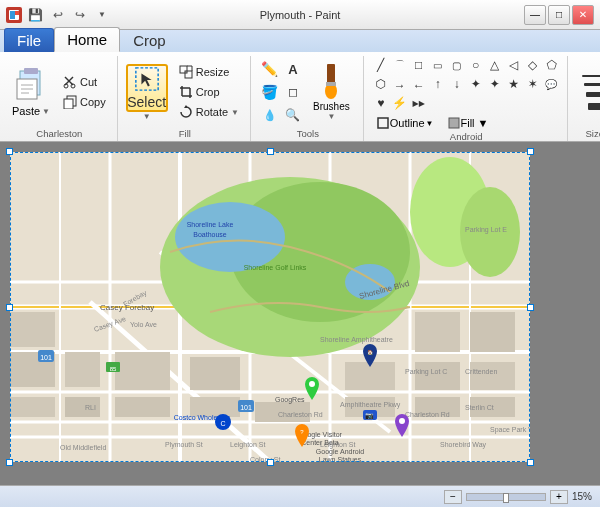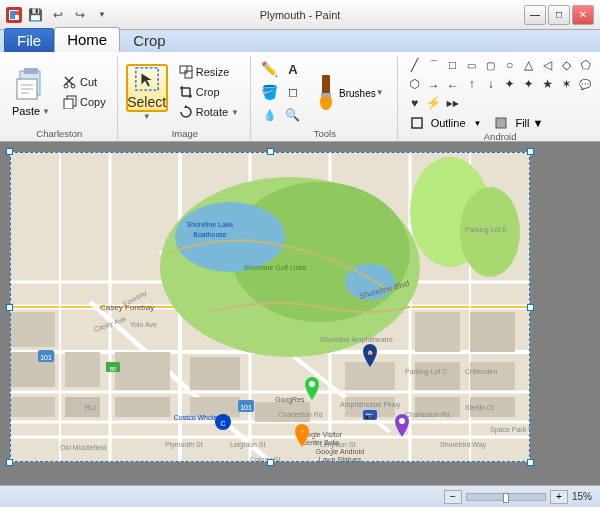--- a/index.html
+++ b/index.html
@@ -152,21 +152,21 @@
     .tool-btn {
       width: 22px; height: 22px;
       display: flex; align-items: center; justify-content: center;
       border: 1px solid transparent;
       border-radius: 2px;
       cursor: pointer;
       font-size: 14px;
       color: #333;
     }
     .brushes-btn {
-      display: flex; flex-direction: row; align-items: center;
+      display: flex; flex-direction: column; align-items: center;
       padding: 2px 6px;
       cursor: pointer;
       border: 1px solid transparent;
       border-radius: 2px;
     }
 
     
     .shapes-grid {
       display: grid;
       grid-template-columns: repeat(10, 18px);
@@ -182,21 +182,21 @@
       font-size: 12px;
       color: #333;
     }
 
     
     .outline-fill-col {
       display: flex; flex-direction: column; gap: 3px;
       justify-content: center;
     }
     .outline-fill-btn {
-      display: flex; align-items: center; gap: 8px;
+      display: flex; align-items: center; gap: 1px;
       padding: 1px 4px;
       border: 1px solid transparent;
       border-radius: 2px;
       cursor: pointer;
       font-size: 11px;
       white-space: nowrap;
     }
 
     .size-col {
       display: flex; flex-direction: column; align-items: center;
@@ -377,21 +377,21 @@
         <div class="small-btn">
           <svg width="14" height="14" viewBox="0 0 14 14">
               <path d="M 7,2 A 5,5 0 1 1 2,7" fill="none" stroke="#333" stroke-width="1.5"></path>
               <polygon points="7,0 5,3 9,3" fill="#333"></polygon>
             </svg>
           <span>Rotate</span>
           <span style="font-size:8px;color:#666;">▼</span>
         </div>
       </div>
     </div>
-    <div class="ribbon-group-label">Image</div>
+    <div class="ribbon-group-label">Fill</div>
   </div>
 
   <div class="ribbon-group">
     <div class="ribbon-group-content" style="gap:2px;">
       <div class="tools-icons">
         <div class="tool-btn">✏️</div>
         <div class="tool-btn" style="font-weight:bold;font-size:13px;">A</div>
         <div class="tool-btn">🪣</div>
         <div class="tool-btn" style="font-size:12px;">◻</div>
         <div class="tool-btn" style="font-size:11px;">💧</div>

